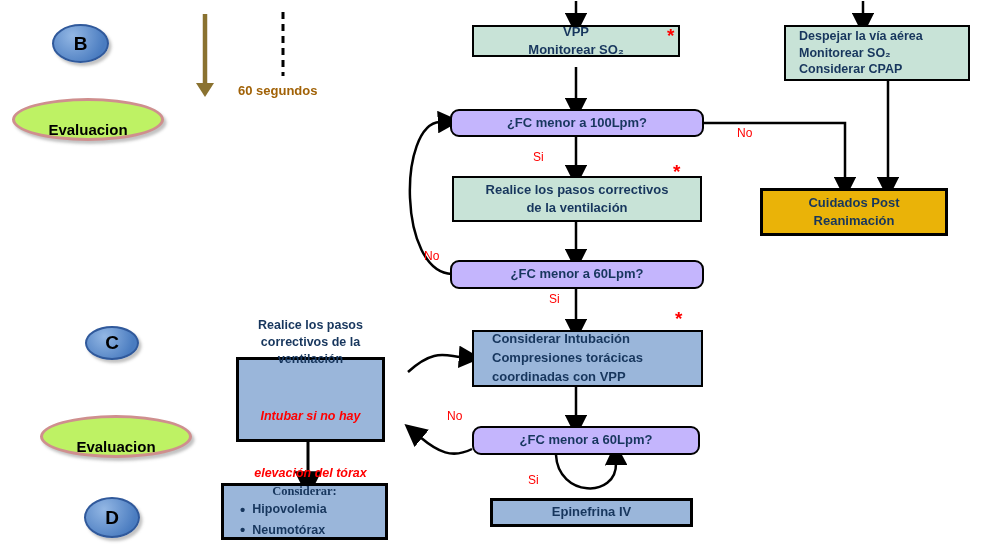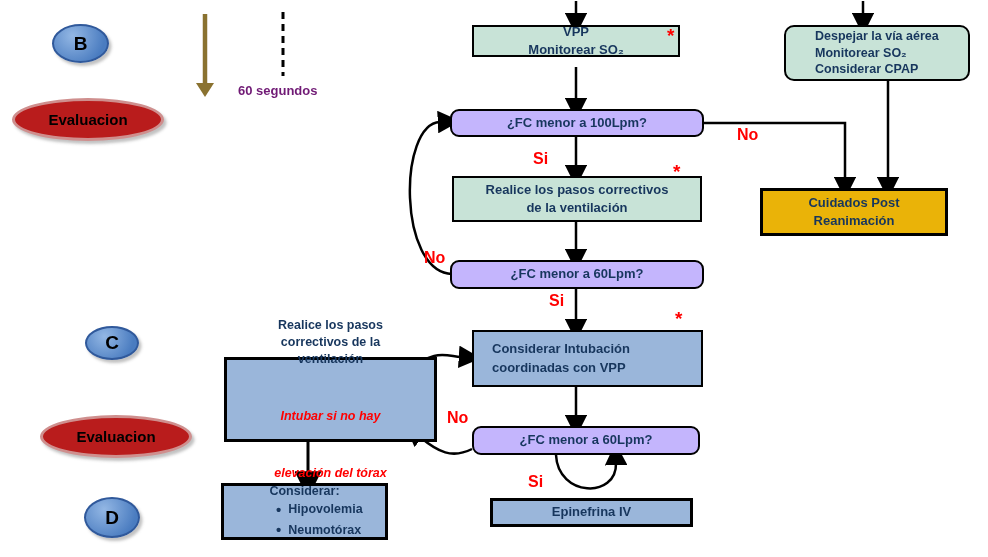--- a/index.html
+++ b/index.html
@@ -26,30 +26,30 @@
     position:absolute; border-radius:50%;
     display:flex; align-items:center; justify-content:center;
     font-weight:bold; color:#000; box-sizing:border-box;
     box-shadow:2.5px 3px 3px rgba(120,120,120,.45);
   }
   .blue-ellipse {
     background:radial-gradient(circle at 35% 28%, #93b7e4, #4a7cc0 75%);
     border:2px solid #30599b; font-size:19px;
   }
   .pink-ellipse {
-    background:#b91c1c; border:3px solid #cf8f8e; font-size:15px;
+    background:#bef264; border:3px solid #cf8f8e; font-size:15px;align-items:flex-end;
   }
 
-  .elabel { position:absolute; color:#ff0000; font-weight:bold; font-size:16px; line-height:1;text-align:right; }
+  .elabel { position:absolute; color:#ff0000; font-weight:normal; font-size:12px; line-height:1;text-align:right; }
   .ast    { position:absolute; color:#ff0000; font-weight:bold; font-size:19px; line-height:1; }
-  .timer  { position:absolute; color:#701a75; font-weight:bold; font-size:13px; line-height:1; }
+  .timer  { position:absolute; color:#a16207; font-weight:bold; font-size:13px; line-height:1; }
 
   .warn { color:#ff0000; font-style:italic;margin-top:40px; }
 
-  .bullet-row { display:flex; align-items:center; gap:7px; padding-left:52px; font-size:12.5px; line-height:1.35;}
+  .bullet-row { display:flex; align-items:center; gap:7px; padding-left:16px; font-size:12.5px; line-height:1.35;}
   .bullet-row::before { content:"•"; font-size:15px; }
   .consider-title { font-size:12.5px; line-height:1.35; }
 
   .small-lines { font-size:12.5px; line-height:1.35; }
 </style>
 </head>
 <body>
 
 <div id="stage">
 
@@ -110,21 +110,21 @@
   </div>
 
   <div class="timer" style="left:238px; top:84px;">60 segundos</div>
 
   <div class="box mint" style="left:472px; top:25px; width:208px; height:32px;">
     <div>VPP</div>
     <div>Monitorear SO₂</div>
   </div>
   <div class="ast" style="left:667px; top:26px;">*</div>
 
-  <div class="box mint leftalign small-lines" style="left:784px; top:25px; width:186px; height:56px; padding-left:29px;border-radius:10px;">
+  <div class="box mint leftalign small-lines" style="left:784px; top:25px; width:186px; height:56px; padding-left:13px;">
     <div>Despejar la vía aérea</div>
     <div>Monitorear SO₂</div>
     <div>Considerar CPAP</div>
   </div>
 
   <div class="box pinknode" style="left:450px; top:109px; width:254px; height:28px;">
     <div>¿FC menor a 100Lpm?</div>
   </div>
 
   <div class="box mint" style="left:452px; top:176px; width:250px; height:46px;">
@@ -137,38 +137,39 @@
     <div>Cuidados Post</div>
     <div>Reanimación</div>
   </div>
 
   <div class="box pinknode" style="left:450px; top:260px; width:254px; height:29px;">
     <div>¿FC menor a 60Lpm?</div>
   </div>
 
   <div class="box bluenode leftalign" style="left:472px; top:330px; width:231px; height:57px; padding-left:18px; line-height:1.45;">
     <div>Considerar Intubación</div>
+    <div>Compresiones torácicas</div>
     <div>coordinadas con VPP</div>
   </div>
   <div class="ast" style="left:675px; top:309px;">*</div>
 
-  <div class="box bluenode small-lines" style="left:224px; top:357px; width:213px; height:85px; border-width:3px;">
+  <div class="box bluenode small-lines" style="left:236px; top:357px; width:149px; height:85px; border-width:3px;">
     <div>Realice los pasos</div>
     <div>correctivos de la</div>
     <div>ventilación</div>
     <div class="warn">Intubar si no hay</div>
     <div class="warn">elevación del tórax</div>
   </div>
 
   <div class="box pinknode" style="left:472px; top:426px; width:228px; height:29px;">
     <div>¿FC menor a 60Lpm?</div>
   </div>
 
   <div class="box bluenode leftalign" style="left:221px; top:483px; width:167px; height:57px; border-width:3px; padding:2px 0;">
-    <div class="consider-title" style="align-self:center;">Considerar:</div>
+    <div class="consider-title" style="align-self:center;font-family:Liberation Serif, serif;">Considerar:</div>
     <div class="bullet-row">
         <span>Hipovolemia</span>
       </div>
     <div class="bullet-row">
         <span>Neumotórax</span>
       </div>
   </div>
 
   <div class="box bluenode" style="left:490px; top:498px; width:203px; height:29px; border-width:3px;">
     <div>Epinefrina IV</div>

